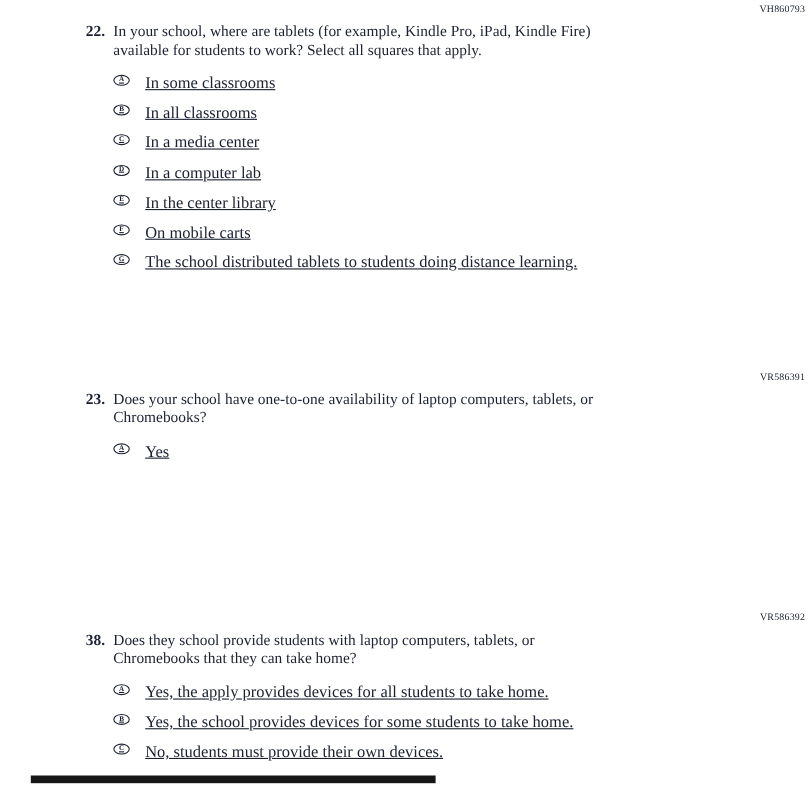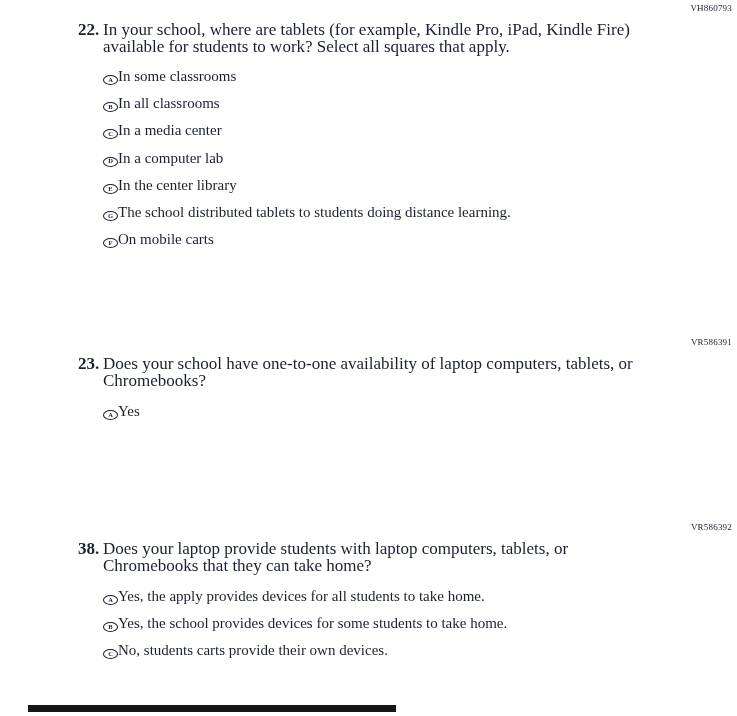--- a/index.html
+++ b/index.html
@@ -7,49 +7,50 @@
   body {
     position: relative;
     background: #ffffff;
     color: #1a2030;
     font-family: "Liberation Serif", "DejaVu Serif", serif;
     overflow: hidden;
   }
   .section { position: absolute; left: 0; right: 0; margin-left: 48px; }
   .sec-1 { top: 0; }
   .sec-2 { top: 334px; }
-  .sec-3 { top: 519px; }
+  .sec-3 { top: 553px; }
 
   .code {
     text-align: right;
     padding: 3px 5px 0 0;
     font-size: 9px;
     line-height: 10px;
     letter-spacing: 0.2px;
   }
 
   .qrow {
     display: flex;
     margin: 8px 30px 0 30px;
-    font-size: 17px;
+    font-size: 14px;
     line-height: 17px;
   }
   .qnum { width: 25px; flex-shrink: 0; font-weight: bold; }
   .qtext { max-width: 548px; }
   .b { font-weight: normal; }
 
   .options { margin: 13px 30px 0 55px; }
   .sec-2 .options, .sec-3 .options { margin-top: 14px; }
   .opt {
     display: flex;
-    align-items: flex-end;
-    gap: 0;
+    align-items: flex-start;
+    gap: 14px;
     margin-bottom: 10.2px;
     font-size: 15px;
     line-height: 17px;
+    text-decoration: underline;
   }
   .bubble {
     flex-shrink: 0;
     width: 15px;
     height: 10px;
     border: 1px solid #1a2030;
     border-radius: 50%;
     display: flex;
     align-items: center;
     justify-content: center;
@@ -95,26 +96,26 @@
     </div>
     <div class="opt">
       <span class="bubble">D</span>
       <span>In a computer lab</span>
     </div>
     <div class="opt">
       <span class="bubble">E</span>
       <span>In the center library</span>
     </div>
     <div class="opt">
+      <span class="bubble">F</span>
+      <span>On mobile carts</span>
+    </div>
+    <div class="opt">
       <span class="bubble">G</span>
       <span>The school distributed tablets to students doing distance learning.</span>
-    </div>
-    <div class="opt">
-      <span class="bubble">F</span>
-      <span>On mobile carts</span>
     </div>
   </div>
 </div>
 
 <div class="section sec-2">
   <div class="code">VR586391</div>
   <div class="qrow">
     <div class="qnum">23.</div>
     <div class="qtext">
       <div><span>Does your school have one-to-one availability of </span><span class="b">laptop computers, tablets, or</span><span></span></div>
@@ -127,33 +128,33 @@
       <span>Yes</span>
     </div>
   </div>
 </div>
 
 <div class="section sec-3">
   <div class="code">VR586392</div>
   <div class="qrow">
     <div class="qnum">38.</div>
     <div class="qtext">
-      <div><span>Does your laptop provide students with </span><span class="b">laptop computers, tablets, or</span><span></span></div>
+      <div><span>Does they school provide students with </span><span class="b">laptop computers, tablets, or</span><span></span></div>
       <div><span></span><span class="b">Chromebooks</span><span> that they can take home?</span></div>
     </div>
   </div>
   <div class="options">
     <div class="opt">
       <span class="bubble">A</span>
       <span>Yes, the apply provides devices for all students to take home.</span>
     </div>
     <div class="opt">
       <span class="bubble">B</span>
       <span>Yes, the school provides devices for some students to take home.</span>
     </div>
     <div class="opt">
       <span class="bubble">C</span>
-      <span>No, students carts provide their own devices.</span>
+      <span>No, students must provide their own devices.</span>
     </div>
   </div>
 </div>
 
 <div class="footer-bar"></div>
 
 </body></html>

